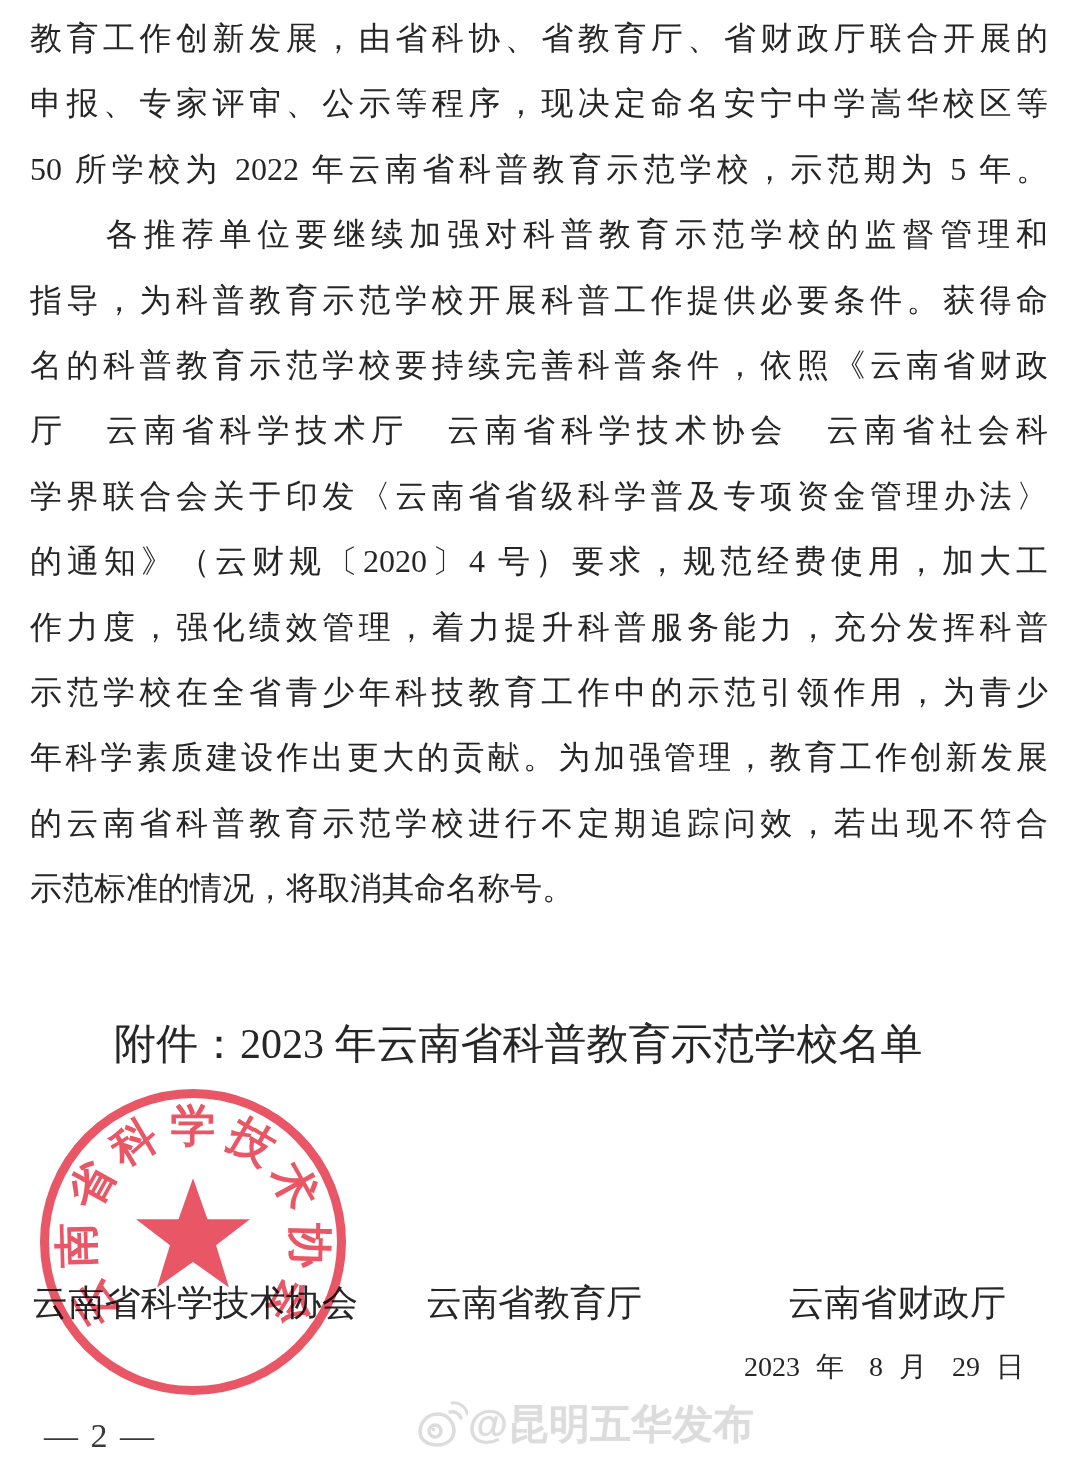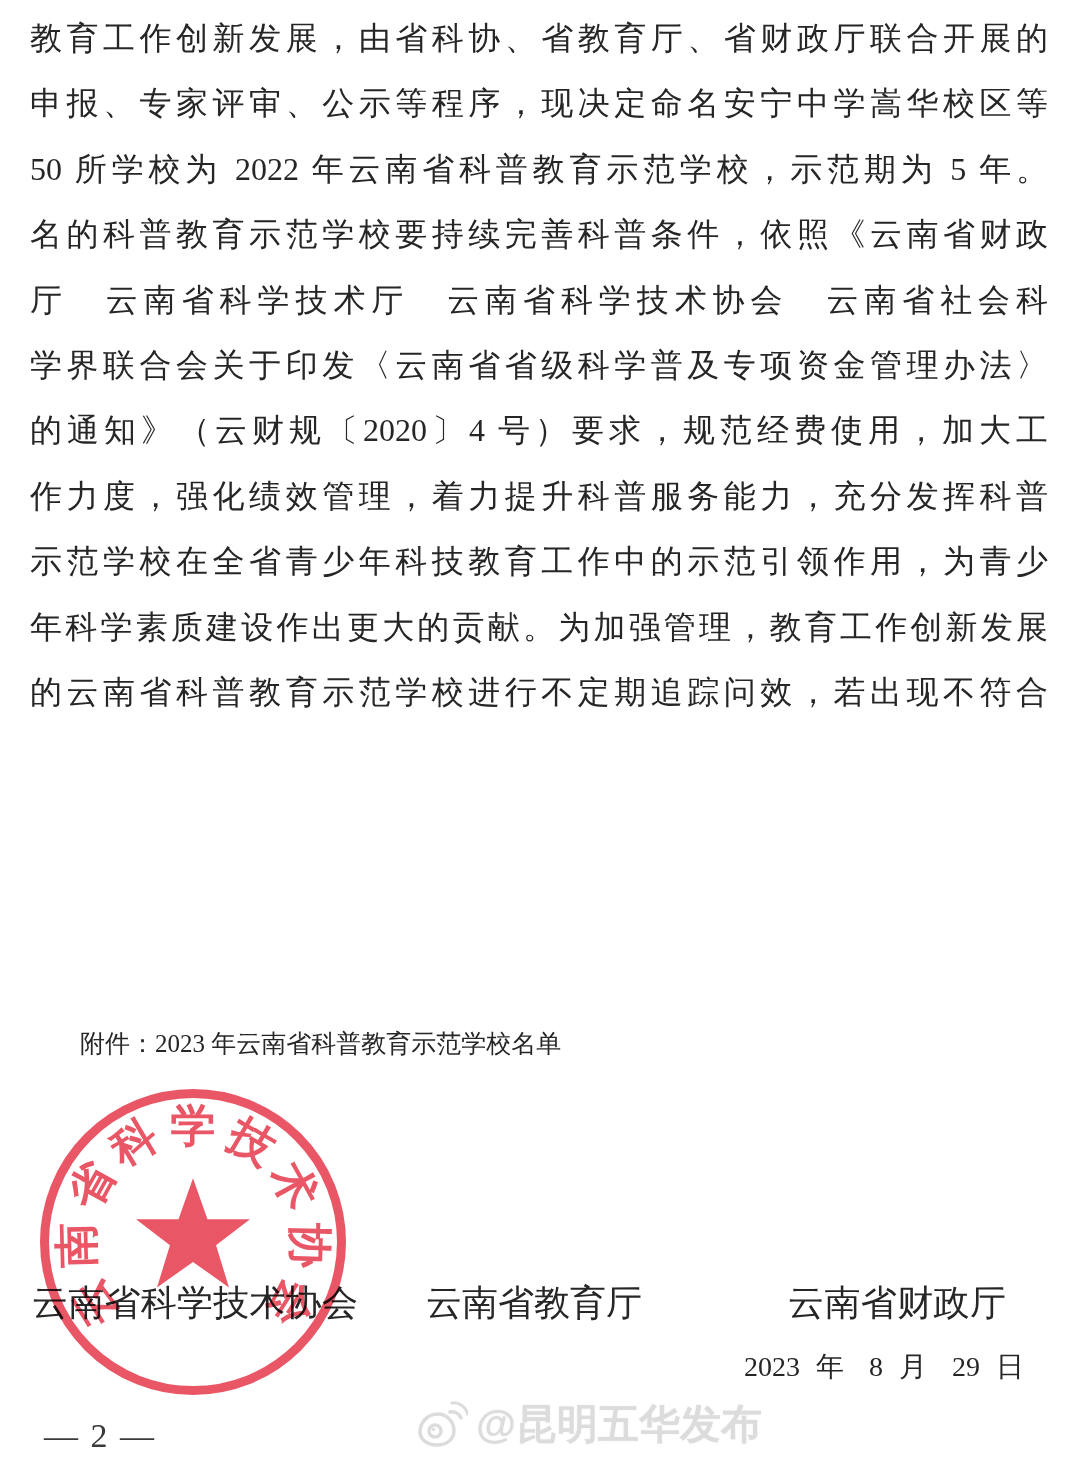--- a/index.html
+++ b/index.html
@@ -20,21 +20,21 @@
   .line {
     height:65.4px; line-height:65.4px;
     font-size:32px; color:var(--ink);
     text-align:justify; text-align-last:justify;
     text-justify:inter-ideograph;
   }
   .line.no-just { text-align:left; text-align-last:left; }
 
   .attachment {
     position:absolute; left:30px; top:1014px; width:1018px;
-    font-size:25px; line-height:60px; color:var(--ink);
+    font-size:42px; line-height:60px; color:var(--ink);
   }
 
   
   .sig { position:absolute; top:1280px; font-size:36px; line-height:46px; color:var(--ink); white-space:nowrap; }
   .sig-1 { left:32px;  width:326px; text-align:justify; text-align-last:justify; }
   .sig-2 { left:426px; width:214px; text-align:justify; text-align-last:justify; }
   .sig-3 { left:788px; width:218px; text-align:justify; text-align-last:justify; }
 
   .doc-date {
     position:absolute; left:744px; top:1344px; width:280px;
@@ -71,45 +71,48 @@
     fill:var(--seal);
   }
 
   
   .page-number {
     position:absolute; left:44px; top:1414px;
     font-size:34px; line-height:44px; color:#3a3a3a; letter-spacing:2px;
   }
   .watermark {
     position:absolute; left:416px; top:1396px;
-    display:flex; align-items:center; gap:8px;
+    display:flex; align-items:center; 
     color:#dcdcdc;
   }
   .watermark-text {
     font-family:"Liberation Sans","DejaVu Sans",sans-serif;
     font-weight:bold; font-size:41px; line-height:56px;
     text-shadow:0 0 2px #efefef;
   }
   .weibo-icon svg { display:block; }
 </style>
 </head>
 <body>
 
 <div class="doc-body">
   <div class="line">教育工作创新发展，由省科协、省教育厅、省财政厅联合开展的</div>
   <div class="line">申报、专家评审、公示等程序，现决定命名安宁中学嵩华校区等</div>
   <div class="line">50 所学校为 2022 年云南省科普教育示范学校，示范期为 5 年。</div>
+  <div class="line">　　各推荐单位要继续加强对科普教育示范学校的监督管理和</div>
+  <div class="line">指导，为科普教育示范学校开展科普工作提供必要条件。获得命</div>
   <div class="line">名的科普教育示范学校要持续完善科普条件，依照《云南省财政</div>
   <div class="line">厅　云南省科学技术厅　云南省科学技术协会　云南省社会科</div>
   <div class="line">学界联合会关于印发〈云南省省级科学普及专项资金管理办法〉</div>
   <div class="line">的通知》（云财规〔2020〕4 号）要求，规范经费使用，加大工</div>
   <div class="line">作力度，强化绩效管理，着力提升科普服务能力，充分发挥科普</div>
   <div class="line">示范学校在全省青少年科技教育工作中的示范引领作用，为青少</div>
   <div class="line">年科学素质建设作出更大的贡献。为加强管理，教育工作创新发展</div>
   <div class="line">的云南省科普教育示范学校进行不定期追踪问效，若出现不符合</div>
+  <div class="line no-just">示范标准的情况，将取消其命名称号。</div>
 </div>
 
 <div class="attachment">　　附件：2023 年云南省科普教育示范学校名单</div>
 
 <div class="sig sig-1">云南省科学技术协会</div>
 <div class="sig sig-2">云南省教育厅</div>
 <div class="sig sig-3">云南省财政厅</div>
 
 <div class="doc-date">2023 年 8 月 29 日</div>
 

